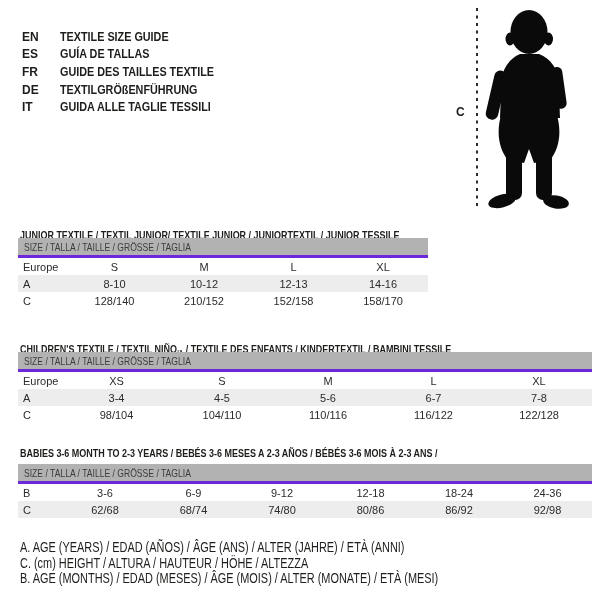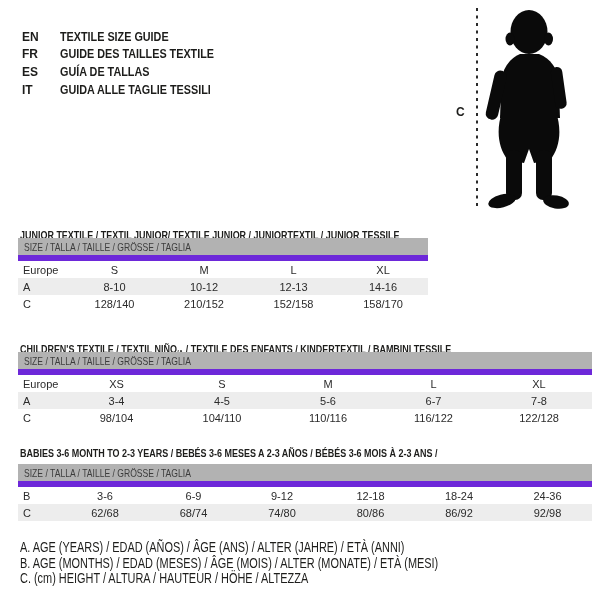--- a/index.html
+++ b/index.html
@@ -29,42 +29,46 @@
   
   table.size-table { border-collapse: collapse; table-layout: fixed; }
   .size-table td {
     font-size: 11px; height: 17px; padding: 0;
     text-align: center; vertical-align: middle; color: #2b2b2b;
     overflow: hidden;
   }
   .size-table td.lbl { text-align: left; padding-left: 5px; }
   .size-table tr.bar-row td {
     background: #b2b2b2; color: #3c3c3c; text-align: left; padding-left: 6px;
-    border-bottom: 6px solid #6d28d9;
+    border-bottom: 3px solid #6d28d9;
   }
   .size-table tr.shaded td { background: #ededed; }
 
   
   .notes .note-line { font-size: 14px; font-weight: normal; height: 15.5px; white-space: nowrap; }
 </style>
 </head>
 <body>
 
 <div class="abs lang-block">
   <div class="lang-row">
     <span class="lang-code">EN</span>
     <span class="lang-title cond90">TEXTILE SIZE GUIDE</span>
   </div>
   <div class="lang-row">
+    <span class="lang-code">ES</span>
+    <span class="lang-title cond90">GUÍA DE TALLAS</span>
+  </div>
+  <div class="lang-row">
     <span class="lang-code">FR</span>
     <span class="lang-title cond90">GUIDE DES TAILLES TEXTILE</span>
   </div>
   <div class="lang-row">
-    <span class="lang-code">ES</span>
-    <span class="lang-title cond90">GUÍA DE TALLAS</span>
+    <span class="lang-code">DE</span>
+    <span class="lang-title cond90">TEXTILGRÖßENFÜHRUNG</span>
   </div>
   <div class="lang-row">
     <span class="lang-code">IT</span>
     <span class="lang-title cond90">GUIDA ALLE TAGLIE TESSILI</span>
   </div>
 </div>
 
 <svg class="abs" style="left:450px; top:0;" width="150" height="215" viewBox="0 0 150 215">
   <line x1="27" y1="8" x2="27" y2="210" stroke="#2a2a2a" stroke-width="2" stroke-dasharray="3 4.5"></line>
   <text x="6" y="116" font-size="12" font-weight="bold" fill="#1d1d1b" font-family="Liberation Sans, sans-serif">C</text>
@@ -198,15 +202,15 @@
     <td>74/80</td>
     <td>80/86</td>
     <td>86/92</td>
     <td>92/98</td>
   </tr>
 </tbody>
   </table>
 
 <div class="abs notes" style="left:20px; top:539px;">
   <div class="note-line"><span class="cond">A. AGE (YEARS) / EDAD (AÑOS) / ÂGE (ANS) / ALTER (JAHRE) / ETÀ (ANNI)</span></div>
+  <div class="note-line"><span class="cond">C. (cm) HEIGHT / ALTURA / HAUTEUR / HÖHE / ALTEZZA</span></div>
   <div class="note-line"><span class="cond">B. AGE (MONTHS) / EDAD (MESES) / ÂGE (MOIS) / ALTER (MONATE) / ETÀ (MESI)</span></div>
-  <div class="note-line"><span class="cond">C. (cm) HEIGHT / ALTURA / HAUTEUR / HÖHE / ALTEZZA</span></div>
 </div>
 
 </body></html>

